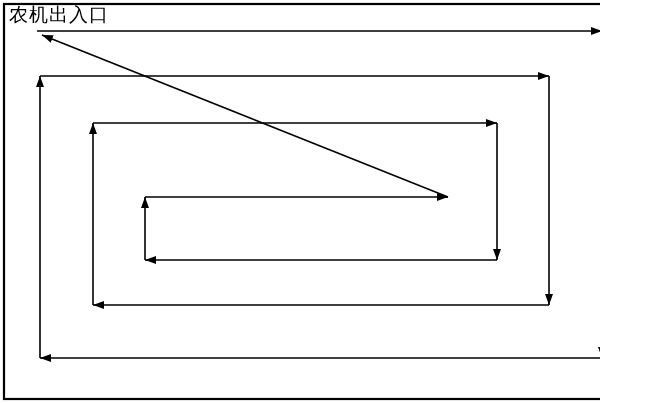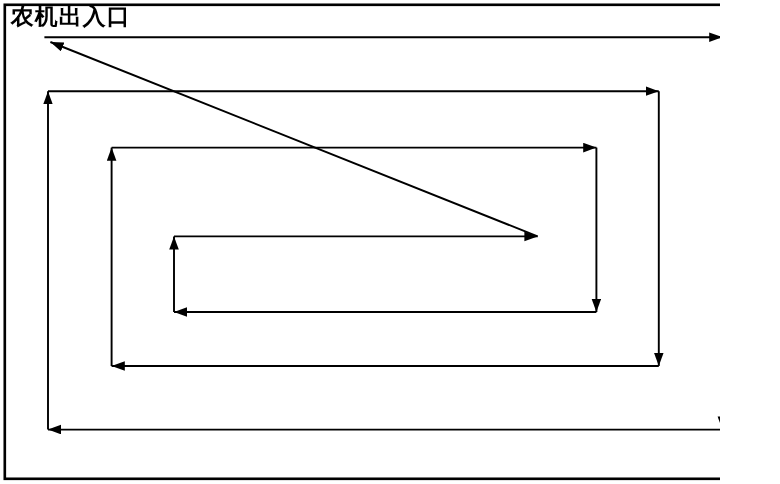--- a/index.html
+++ b/index.html
@@ -9,21 +9,20 @@
   }
   body {
     font-family: "Liberation Serif", "DejaVu Serif", serif;
   }
   .stage {
     position: relative;
     width: 600px;
     height: 403px;
     background: var(--bg, #ffffff);
     overflow: hidden;
-    font-weight: bold;
   }
   .diagram-svg {
     position: absolute;
     left: 0;
     top: 0;
     width: 650px;
     height: 403px;
     display: block;
   }
   .diagram-svg line {

